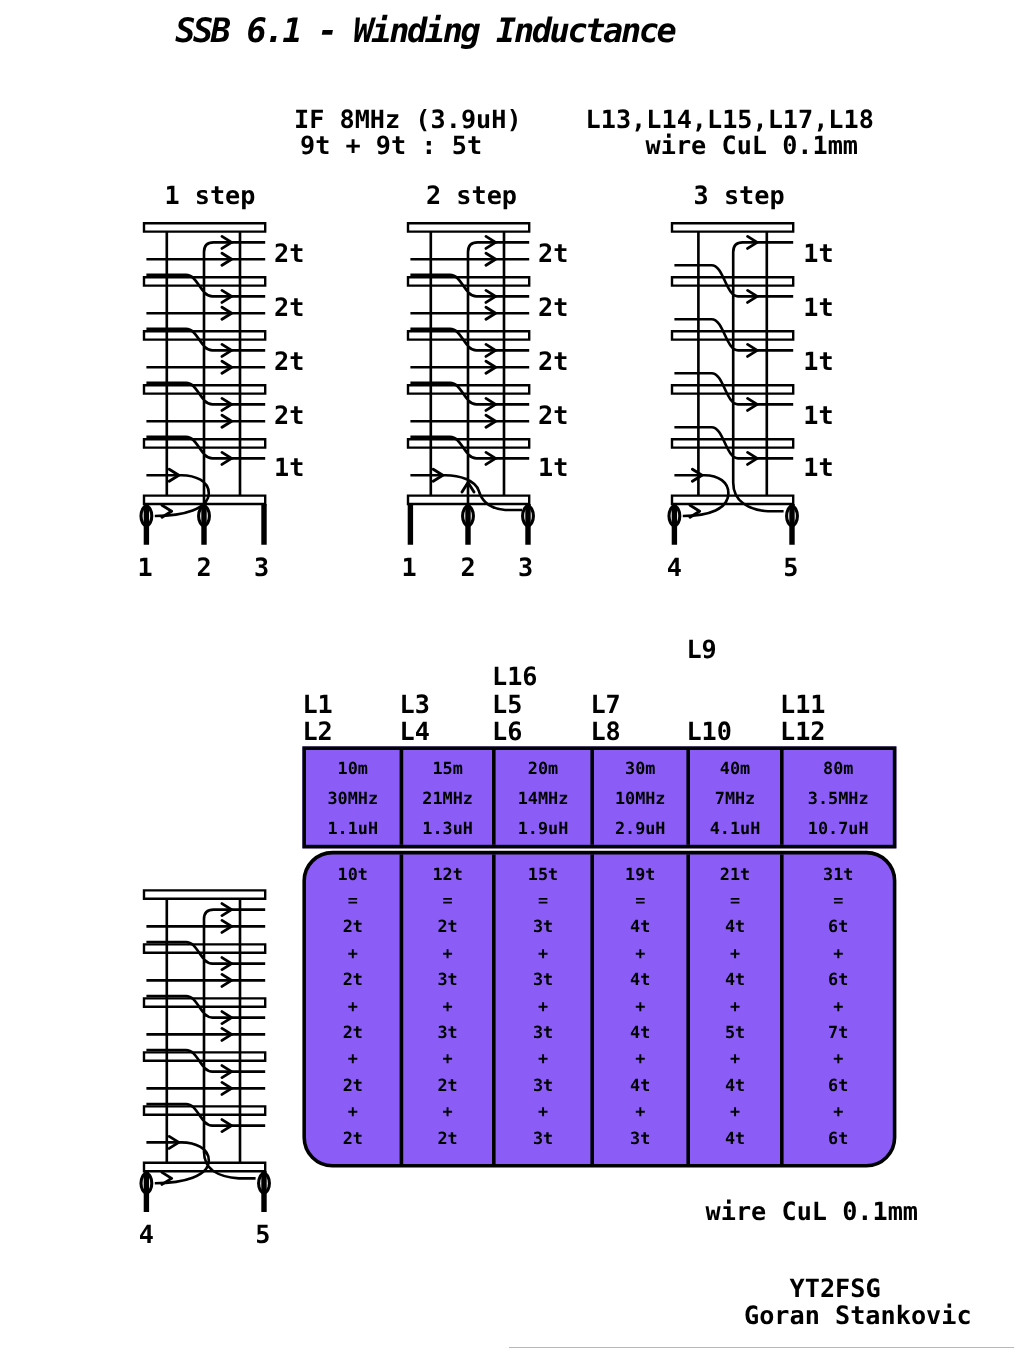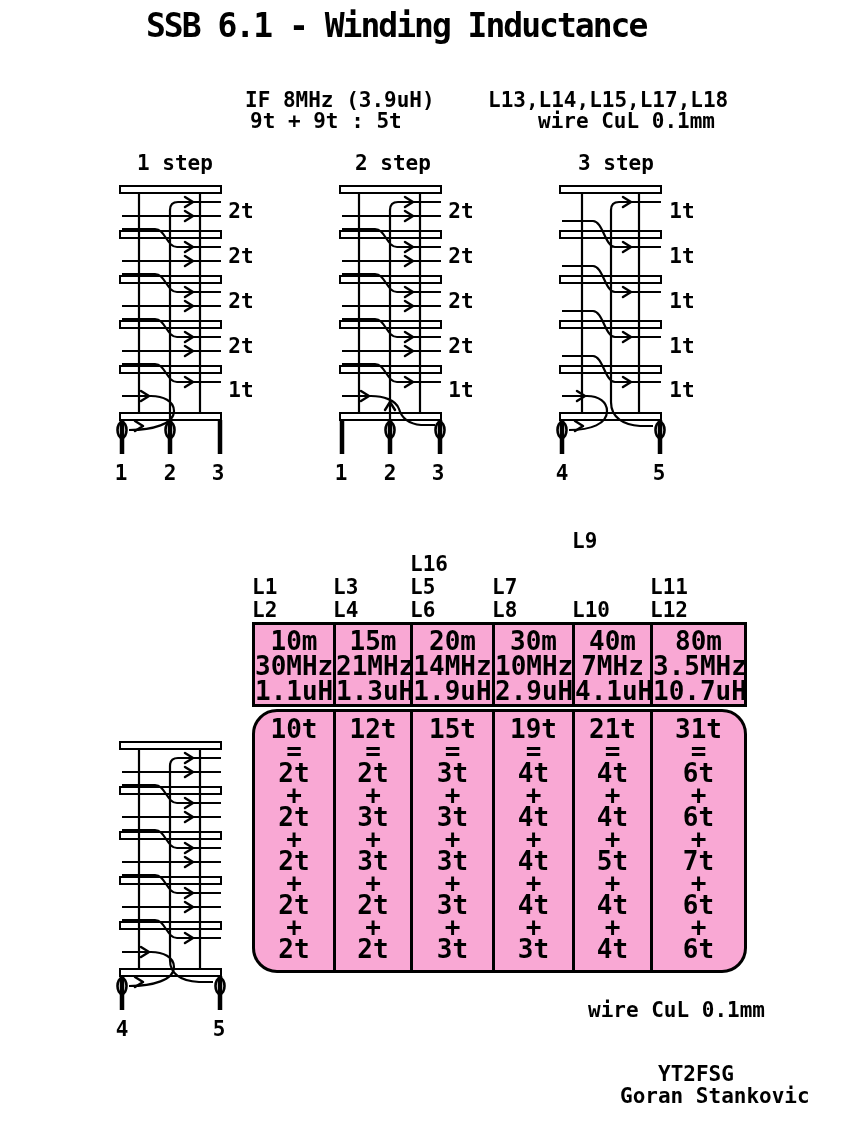--- a/index.html
+++ b/index.html
@@ -3,42 +3,42 @@
 <meta charset="utf-8">
 <style>
   html,body{margin:0;padding:0;background:#888;}
   .page{
     position:relative;width:845px;height:1123px;background:#ffffff;
     font-family:"DejaVu Sans Mono","Liberation Mono",monospace;
     font-weight:bold;color:#000;overflow:hidden;margin:0 auto;
   }
   .abs{position:absolute;white-space:pre;}
   .t21{font-size:21px;line-height:22px;}
-  .pagetitle{font-size:33px;line-height:34px;letter-spacing:-2px;}
+  .pagetitle{font-size:28px;line-height:34px;letter-spacing:-2px;font-style:italic;}
   
   svg.coil{position:absolute;}
   svg.coil path{fill:none;stroke:#000;stroke-width:2.2;}
   svg.coil path.pl{stroke-width:2;}
   svg.coil path.ar{stroke-width:2.4;stroke-linejoin:round;stroke-linecap:round;}
   svg.coil path.lg{stroke-width:4.5;}
   svg.coil ellipse{fill:none;stroke:#000;stroke-width:2.6;}
   svg.coil text{font-family:"DejaVu Sans Mono","Liberation Mono",monospace;
     font-size:21px;font-weight:bold;fill:#000;text-anchor:middle;}
   
   .thead{position:absolute;left:252px;top:550px;width:495px;height:72px;display:flex;}
   .thead .hcol{display:flex;flex-direction:column;justify-content:flex-end;
     font-size:21px;line-height:23px;}
   .thead .hcol:nth-child(1){width:81px;}
   .thead .hcol:nth-child(2){width:77px;}
   .thead .hcol:nth-child(3){width:82px;}
   .thead .hcol:nth-child(4){width:80px;}
   .thead .hcol:nth-child(5){width:78px;gap:46px;}
   .thead .hcol:nth-child(6){width:97px;}
   .tbox{position:absolute;left:252px;width:495px;border:3px solid #000;
-    box-sizing:border-box;display:flex;background:#f9a8d4;font-size:26px;}
+    box-sizing:border-box;display:flex;background:#8b5cf6;font-size:14px;}
   .tbox.bands{top:622px;height:85px;}
   .tbox.turns{top:709px;height:264px;border-radius:25px;}
   .tcol{box-sizing:border-box;text-align:center;}
   .tcol:nth-child(n+2){border-left:3px solid #000;}
   .tcol:nth-child(1){width:78px;}
   .tcol:nth-child(2){width:77px;}
   .tcol:nth-child(3){width:82px;}
   .tcol:nth-child(4){width:80px;}
   .tcol:nth-child(5){width:78px;}
   .tcol:nth-child(6){width:94px;}

